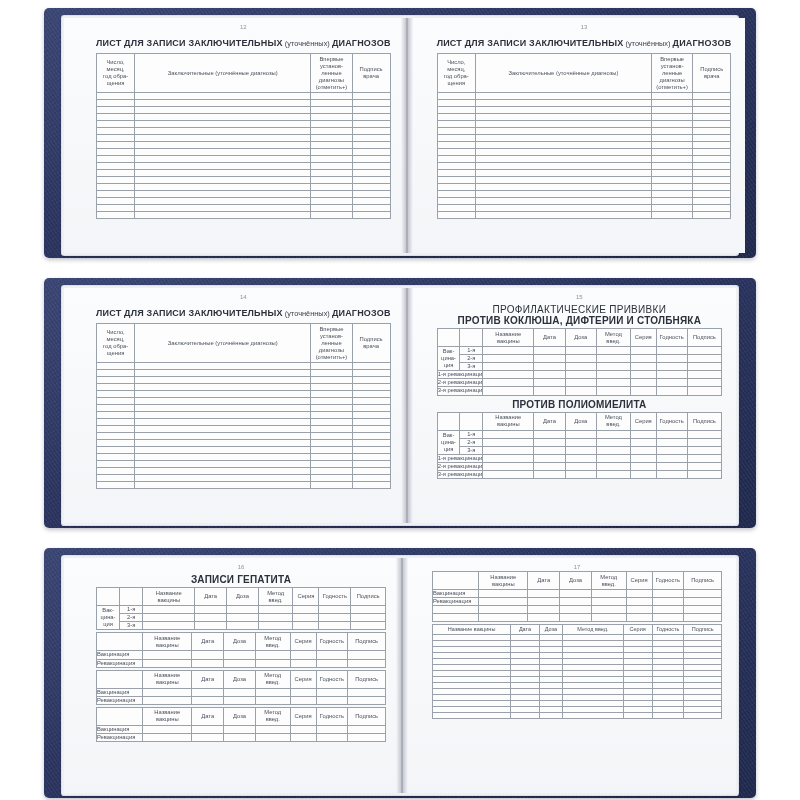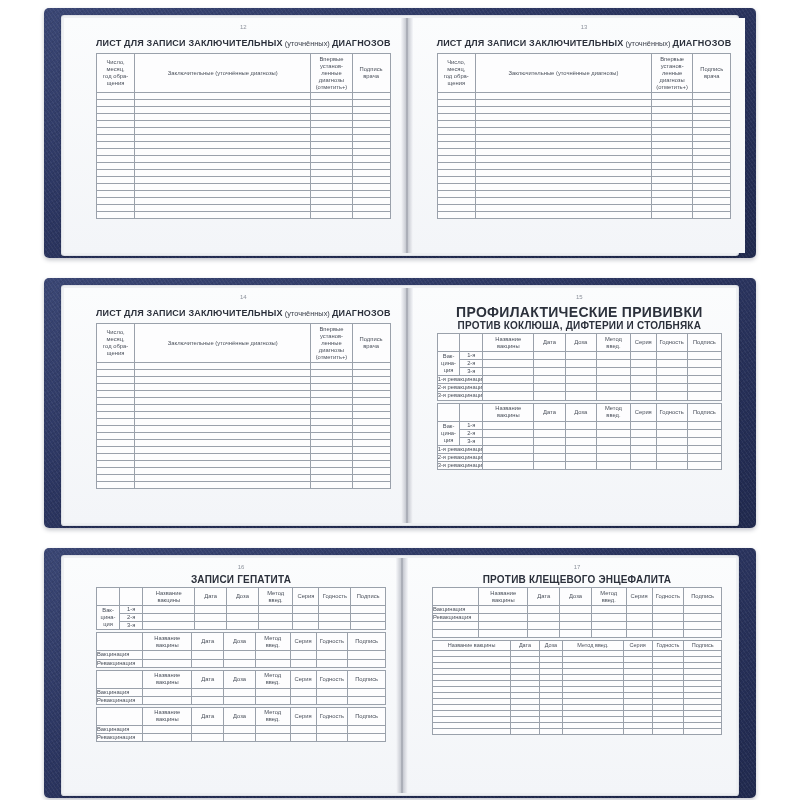--- a/index.html
+++ b/index.html
@@ -32,21 +32,21 @@
     background:linear-gradient(90deg,rgba(120,126,140,0) 0%,rgba(108,114,130,.35) 42%,rgba(58,64,82,.55) 50%,rgba(108,114,130,.35) 58%,rgba(120,126,140,0) 100%);
   }
 
   .page-num{text-align:center;font-size:6px;line-height:8px;height:8px;color:#8d929c;}
 
   .diag-title{text-align:center;margin:1px 0 3px;white-space:nowrap;color:#2b303b;}
   .tp-b{font-weight:bold;font-size:9px;letter-spacing:.2px;}
   .tp-l{font-size:7.4px;color:#3a3f4a;}
 
   .h-wrap{text-align:center;margin:3px 0 2px;color:#2b303b;}
-  .h-big{display:block;font-weight:bold;font-size:14px;letter-spacing:.3px;}
+  .h-big{display:block;font-weight:normal;font-size:10px;letter-spacing:.3px;}
   .h-med{display:block;font-weight:bold;font-size:10px;letter-spacing:.2px;}
 
   table.t{width:100%;border-collapse:collapse;table-layout:fixed;border:1px solid #7e8590;margin-bottom:2px;background:#fdfdfe;}
   .t th,.t td{border:1px solid #9aa1ab;font-weight:normal;font-size:5.8px;color:#4a505b;line-height:1.22;padding:0;overflow:hidden;}
   .t th{white-space:pre-line;text-align:center;vertical-align:middle;padding:1.5px 1px;}
   .t-diag tbody td{height:6px;}
   .t-vacc tbody td{height:7px;}
   .t-epid tbody td{height:5px;}
   .t-epid th{font-size:5.5px;padding:1px 0;}
   .row-label{text-align:left;padding-left:2px;white-space:nowrap;font-size:5.4px;}
@@ -578,20 +578,23 @@
                   <td></td>
                   <td></td>
                   <td></td>
                   <td></td>
                   <td></td>
                   <td></td>
                   <td></td>
                 </tr>
               </tbody>
             </table>
+            <div class="h-wrap">
+              <span class="h-med">ПРОТИВ ПОЛИОМИЕЛИТА</span>
+            </div>
             <table class="t t-vacc">
               <colgroup>
                 <col style="width: 8%;">
                 <col style="width: 8%;">
                 <col style="width: 18%;">
                 <col style="width: 11%;">
                 <col style="width: 11%;">
                 <col style="width: 12%;">
                 <col style="width: 9%;">
                 <col style="width: 11%;">
@@ -887,23 +890,20 @@
                   <td></td>
                 </tr>
               </tbody>
             </table>
           </div>
       </div>
       <div class="gutter"></div>
       <div class="page right">
         <div class="page-body">
             <div class="page-num">17</div>
-            <div class="h-wrap">
-              <span class="h-med">ПРОТИВ КЛЕЩЕВОГО ЭНЦЕФАЛИТА</span>
-            </div>
             <table class="t t-vacc">
               <colgroup>
                 <col style="width: 16%;">
                 <col style="width: 17%;">
                 <col style="width: 11%;">
                 <col style="width: 11%;">
                 <col style="width: 12%;">
                 <col style="width: 9%;">
                 <col style="width: 11%;">
                 <col style="width: 13%;">

